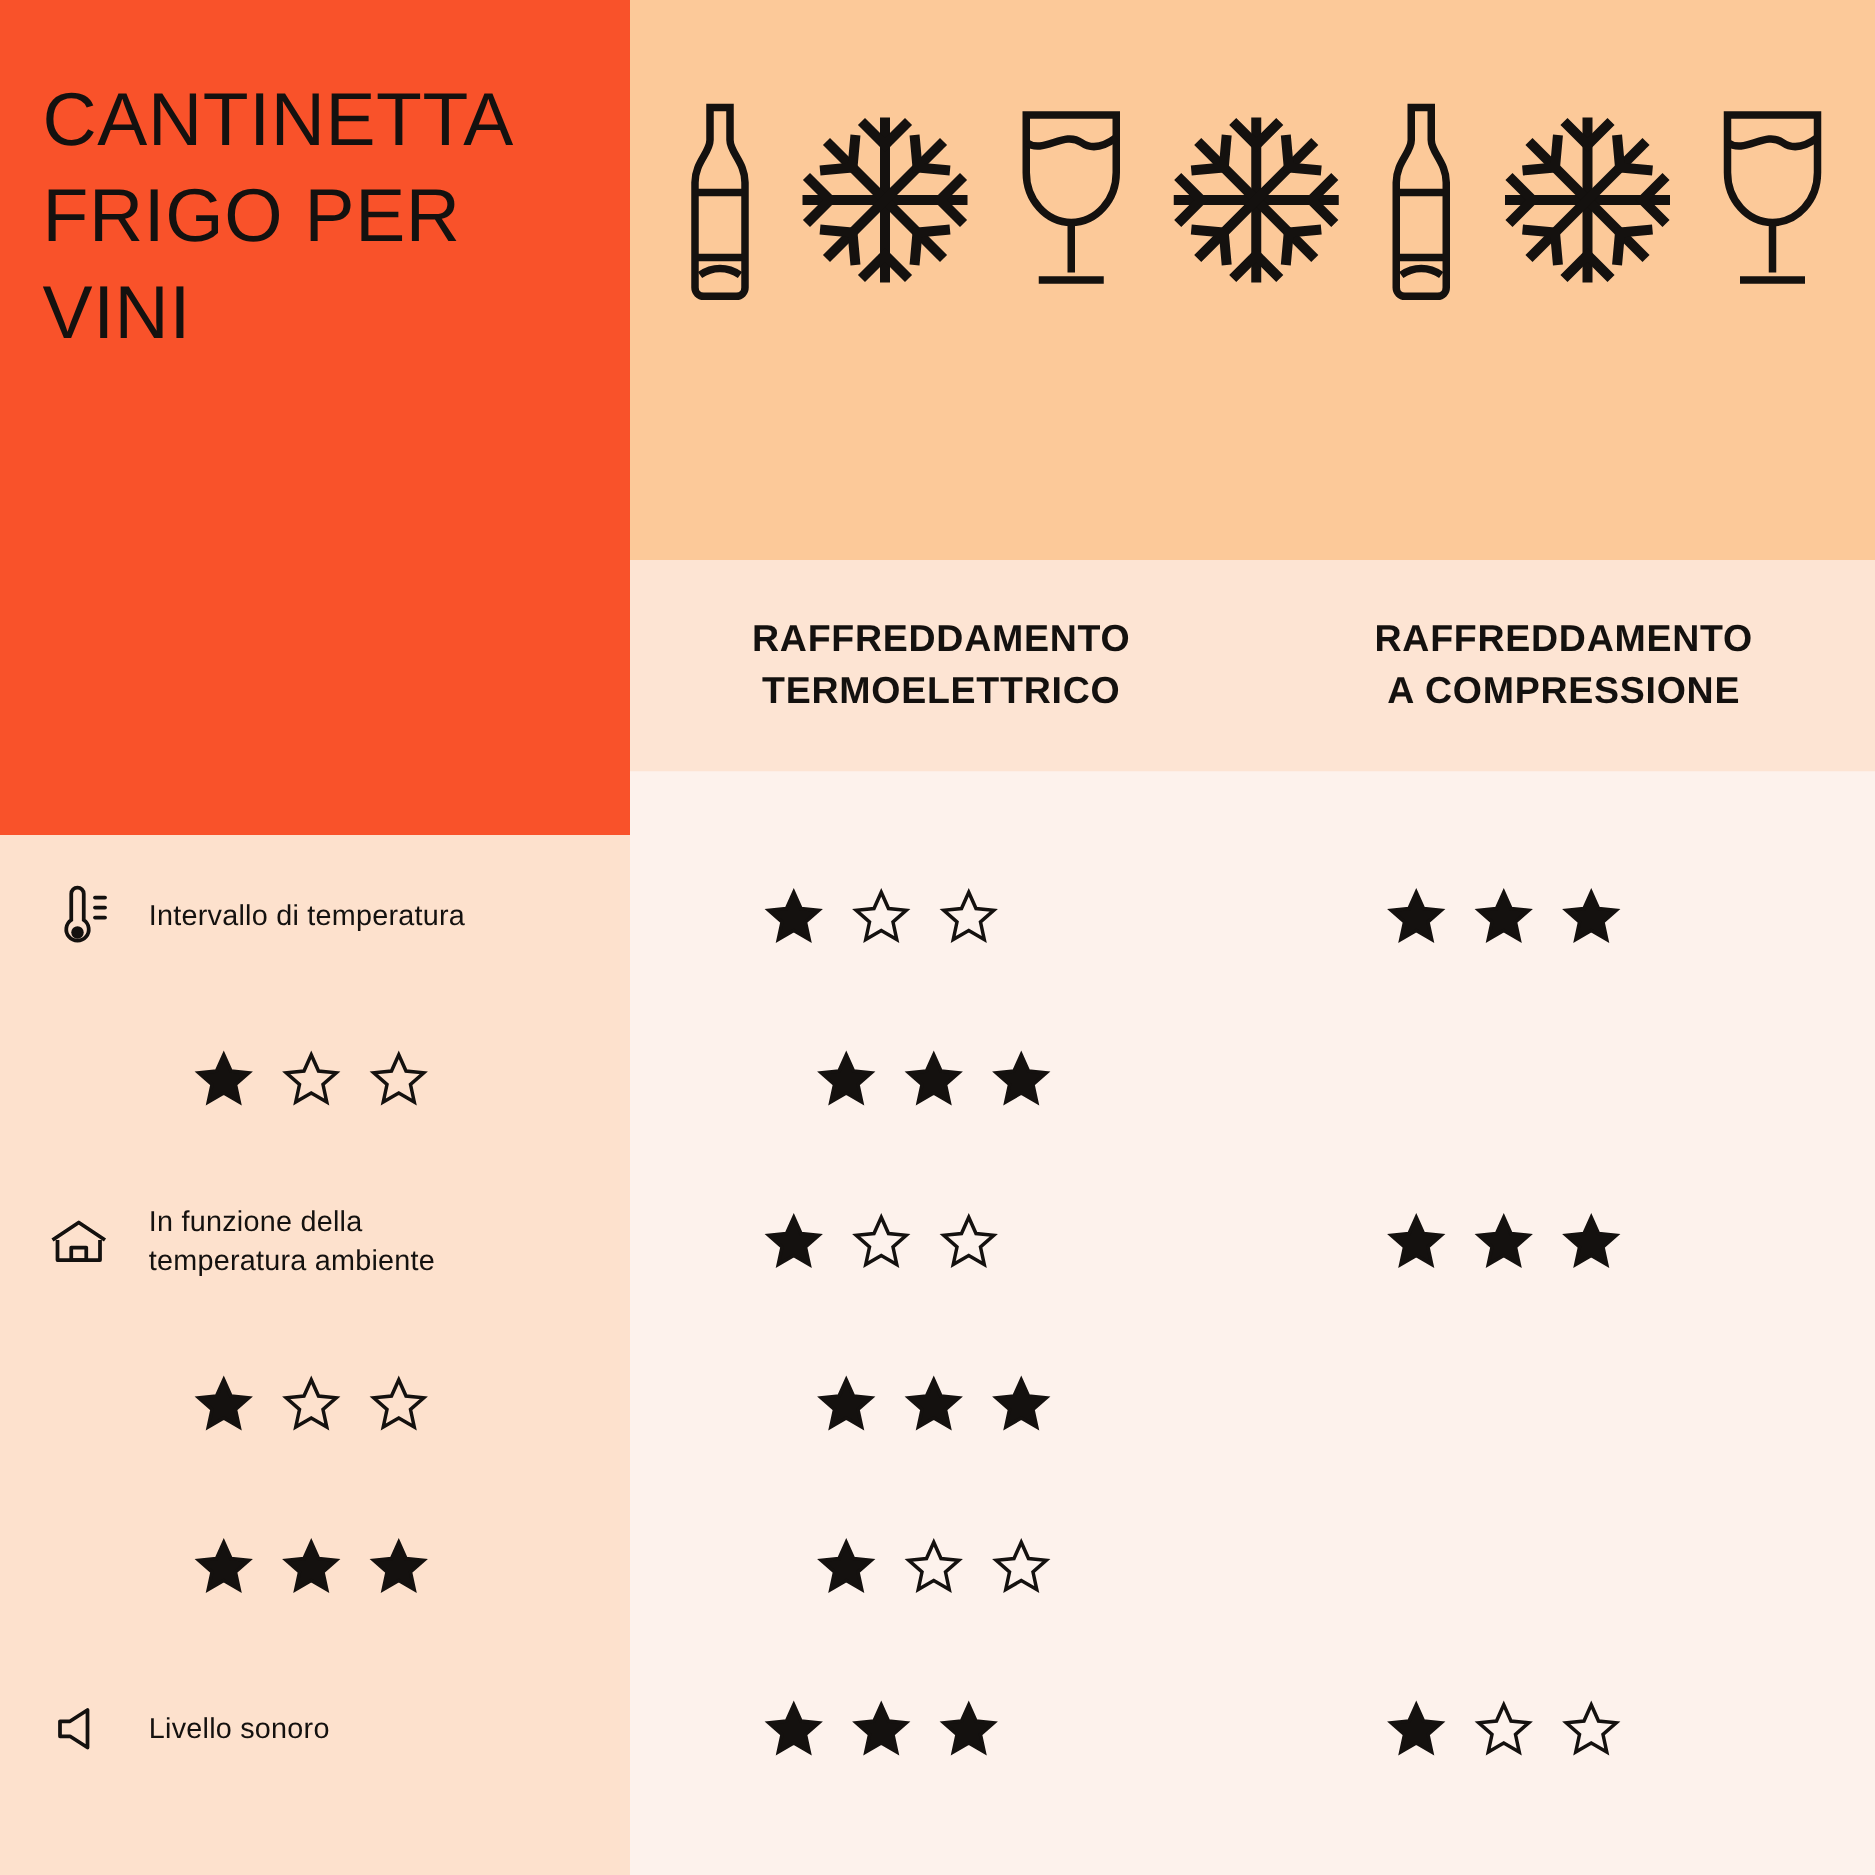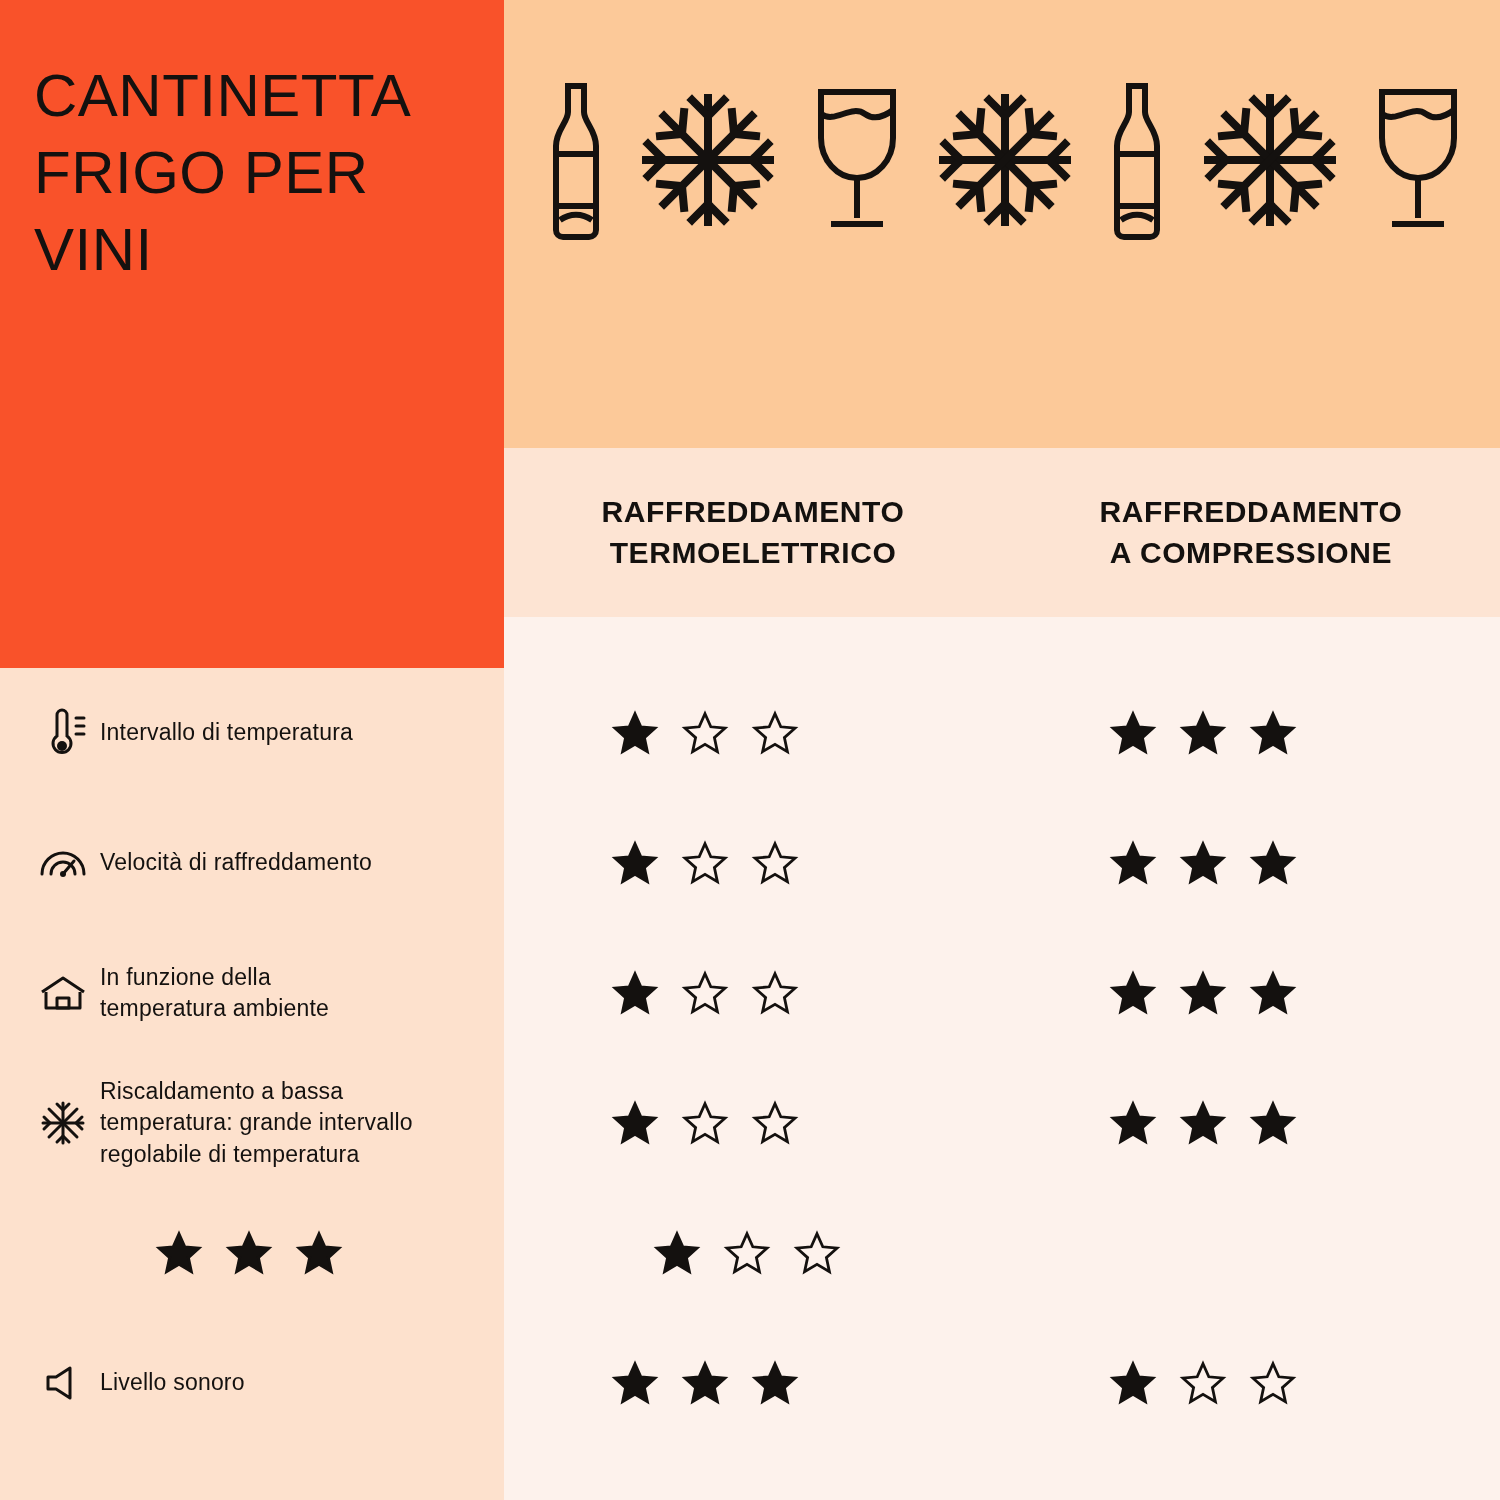--- a/index.html
+++ b/index.html
@@ -119,20 +119,21 @@
     height: 130px;
     display: flex;
     align-items: center;
   }
   .row-label {
     width: 456px;
     display: flex;
     align-items: center;
     box-sizing: border-box;
     padding-left: 26px;
+    gap: 19px;
   }
   .row-ico {
     width: 74px;
     min-width: 74px;
     display: flex;
     align-items: center;
     justify-content: center;
   }
   .row-text {
     font-size: 23px;
@@ -292,33 +293,20 @@
         <svg class="star" width="48" height="48" viewBox="0 0 24 24">
             <path fill="#14110f" stroke="#14110f" stroke-width="1.4" d="M12 2.4 14.9 8.9 22 9.6 16.7 14.3 18.2 21.3 12 17.7 5.8 21.3 7.3 14.3 2 9.6 9.1 8.9Z"></path>
           </svg>
         <svg class="star" width="48" height="48" viewBox="0 0 24 24">
             <path fill="#14110f" stroke="#14110f" stroke-width="1.4" d="M12 2.4 14.9 8.9 22 9.6 16.7 14.3 18.2 21.3 12 17.7 5.8 21.3 7.3 14.3 2 9.6 9.1 8.9Z"></path>
           </svg>
       </div>
     </div>
 
     <div class="row">
-      <div class="row-label">
-        <span class="row-ico">
-          <svg width="54" height="54" viewBox="0 0 54 54">
-            <g fill="none" stroke="#14110f" stroke-width="3" stroke-linecap="round">
-              <path d="M6 38 a21 21 0 0 1 42 0"></path>
-              <path d="M15 38 a12 12 0 0 1 24 0"></path>
-              <line x1="27" y1="38" x2="38" y2="25"></line>
-              <circle cx="27" cy="38" r="3" fill="#14110f" stroke="none"></circle>
-            </g>
-          </svg>
-        </span>
-        <span class="row-text">Velocità di raffreddamento</span>
-      </div>
       <div class="stars-cell">
         <svg class="star" width="48" height="48" viewBox="0 0 24 24">
             <path fill="#14110f" stroke="#14110f" stroke-width="1.4" d="M12 2.4 14.9 8.9 22 9.6 16.7 14.3 18.2 21.3 12 17.7 5.8 21.3 7.3 14.3 2 9.6 9.1 8.9Z"></path>
           </svg>
         <svg class="star" width="48" height="48" viewBox="0 0 24 24">
             <path fill="none" stroke="#14110f" stroke-width="1.4" d="M12 2.4 14.9 8.9 22 9.6 16.7 14.3 18.2 21.3 12 17.7 5.8 21.3 7.3 14.3 2 9.6 9.1 8.9Z"></path>
           </svg>
         <svg class="star" width="48" height="48" viewBox="0 0 24 24">
             <path fill="none" stroke="#14110f" stroke-width="1.4" d="M12 2.4 14.9 8.9 22 9.6 16.7 14.3 18.2 21.3 12 17.7 5.8 21.3 7.3 14.3 2 9.6 9.1 8.9Z"></path>
           </svg>
@@ -368,37 +356,20 @@
         <svg class="star" width="48" height="48" viewBox="0 0 24 24">
             <path fill="#14110f" stroke="#14110f" stroke-width="1.4" d="M12 2.4 14.9 8.9 22 9.6 16.7 14.3 18.2 21.3 12 17.7 5.8 21.3 7.3 14.3 2 9.6 9.1 8.9Z"></path>
           </svg>
         <svg class="star" width="48" height="48" viewBox="0 0 24 24">
             <path fill="#14110f" stroke="#14110f" stroke-width="1.4" d="M12 2.4 14.9 8.9 22 9.6 16.7 14.3 18.2 21.3 12 17.7 5.8 21.3 7.3 14.3 2 9.6 9.1 8.9Z"></path>
           </svg>
       </div>
     </div>
 
     <div class="row">
-      <div class="row-label">
-        <span class="row-ico">
-          <svg width="54" height="54" viewBox="0 0 54 54">
-            <g fill="none" stroke="#14110f" stroke-width="3" stroke-linecap="round">
-              <line x1="27" y1="7" x2="27" y2="47"></line>
-              <line x1="7" y1="27" x2="47" y2="27"></line>
-              <line x1="13" y1="13" x2="41" y2="41"></line>
-              <line x1="41" y1="13" x2="13" y2="41"></line>
-              <path d="M27 14 l-6 -6 M27 14 l6 -6 M27 40 l-6 6 M27 40 l6 6"></path>
-              <path d="M14 27 l-6 -6 M14 27 l-6 6 M40 27 l6 -6 M40 27 l6 6"></path>
-            </g>
-          </svg>
-        </span>
-        <span class="row-text">Riscaldamento a bassa
-temperatura: grande intervallo
-regolabile di temperatura</span>
-      </div>
       <div class="stars-cell">
         <svg class="star" width="48" height="48" viewBox="0 0 24 24">
             <path fill="#14110f" stroke="#14110f" stroke-width="1.4" d="M12 2.4 14.9 8.9 22 9.6 16.7 14.3 18.2 21.3 12 17.7 5.8 21.3 7.3 14.3 2 9.6 9.1 8.9Z"></path>
           </svg>
         <svg class="star" width="48" height="48" viewBox="0 0 24 24">
             <path fill="none" stroke="#14110f" stroke-width="1.4" d="M12 2.4 14.9 8.9 22 9.6 16.7 14.3 18.2 21.3 12 17.7 5.8 21.3 7.3 14.3 2 9.6 9.1 8.9Z"></path>
           </svg>
         <svg class="star" width="48" height="48" viewBox="0 0 24 24">
             <path fill="none" stroke="#14110f" stroke-width="1.4" d="M12 2.4 14.9 8.9 22 9.6 16.7 14.3 18.2 21.3 12 17.7 5.8 21.3 7.3 14.3 2 9.6 9.1 8.9Z"></path>
           </svg>

